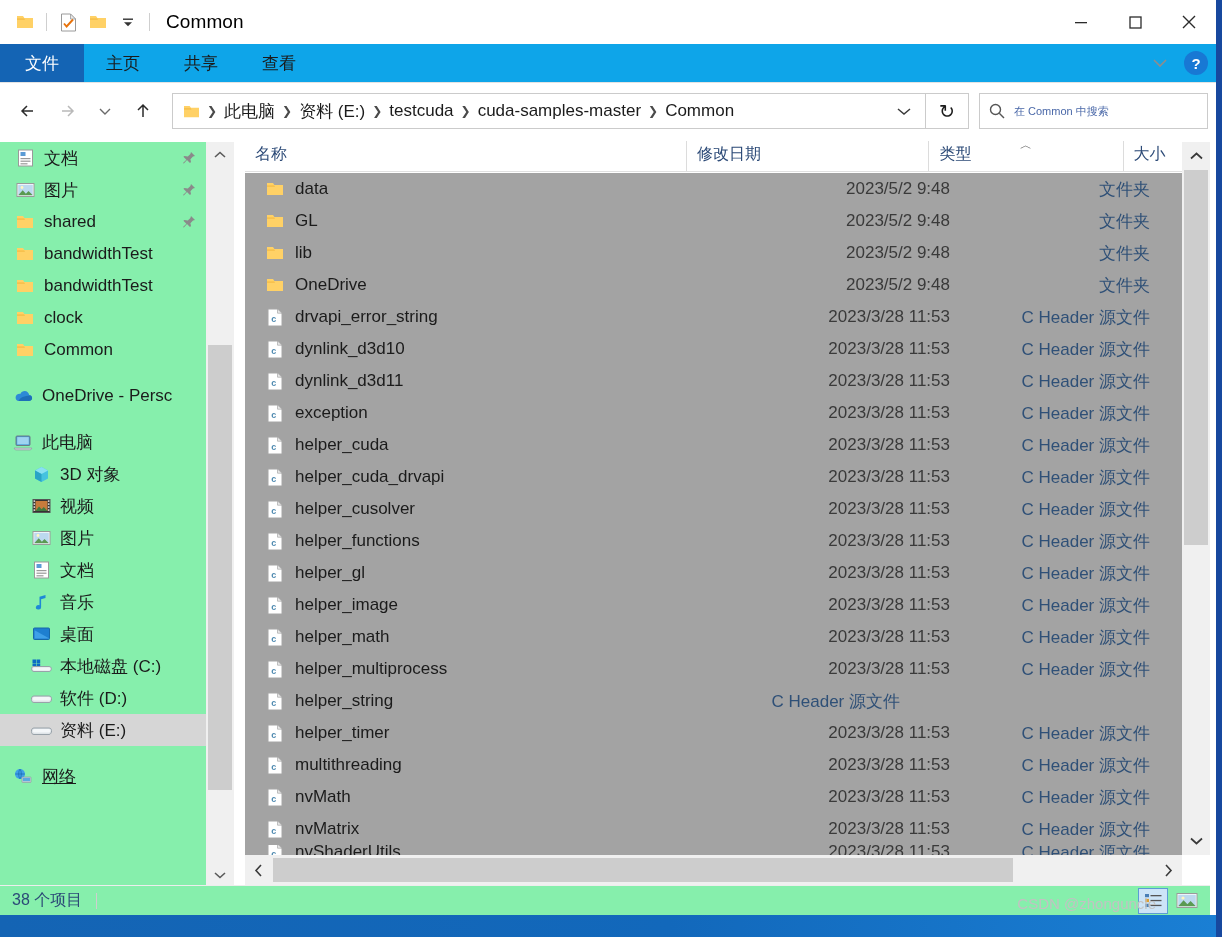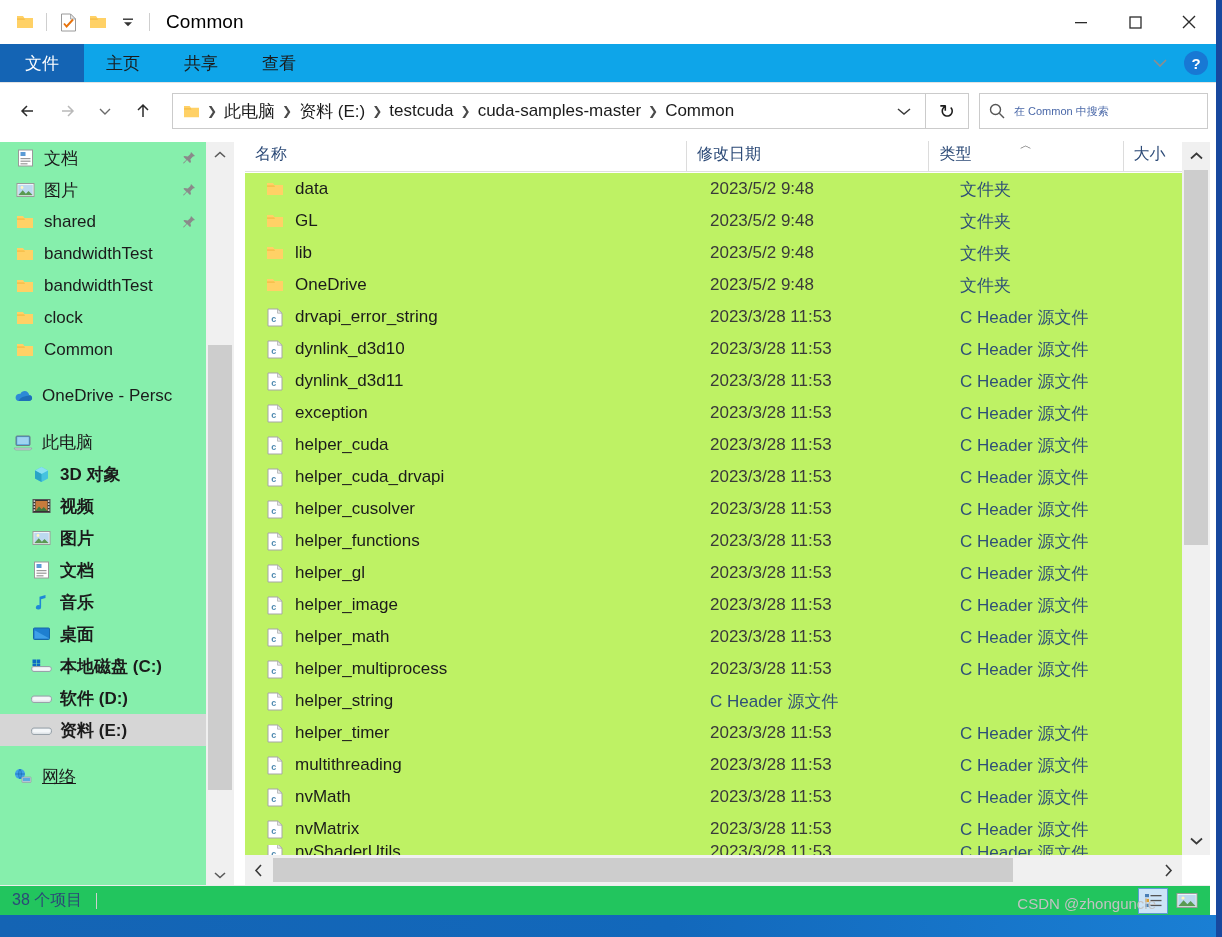--- a/index.html
+++ b/index.html
@@ -155,42 +155,43 @@
   }
   .sb-item.sel { background: #d6d6d6; }
   .sb-ico {
     width: 22px; min-width: 22px; height: 20px; margin-right: 8px;
     display: flex; align-items: center; justify-content: center;
   }
   .sb-pin { margin-left: auto; margin-right: 10px; color: #7a7a7a; display:flex; }
   .sb-gap { height: 14px; }
   .sb-label { overflow: hidden; }
   .ind1 { padding-left: 14px; }
-  .ind2 { padding-left: 30px; font-weight: bold; }
+  .ind2 { padding-left: 30px; }
 
   
   .sb-scroll {
     position: absolute; top: 142px; left: 206px; width: 28px; bottom: 49px;
     background: #f0f0f0;
     display: flex; flex-direction: column; align-items: center;
   }
   .sb-arrow {
     height: 26px; width: 28px; display: flex; align-items: center; justify-content: center;
     color: #5a5a5a; font-size: 13px;
   }
   .sb-thumb {
     position: absolute; left: 2px; width: 24px;
     background: #cdcdcd;
   }
 
   
   .filelist {
     position: absolute; top: 173px; left: 245px; right: 34px; bottom: 82px;
-    background: #bef264;
+    background: #a3a3a3;
     overflow: hidden;
+    text-align: right;
   }
   .row {
     height: 32px; display: flex; align-items: center;
     font-size: 17px; color: #1b1b1b;
   }
   .cell-name { width: 455px; display: flex; align-items: center; gap: 10px; padding-left: 20px; }
   .cell-date { width: 250px; color: #3a3a3a; padding-left: 10px; }
   .cell-type { width: 200px; color: #2f5077; padding-left: 10px; }
   .ico-wrap { width: 20px; min-width: 20px; height: 22px; display: flex; align-items: center; justify-content: center; }
 
@@ -215,21 +216,21 @@
     background: #f0f0f0;
     display: flex; align-items: center;
   }
   .h-arrow { width: 28px; height: 30px; display:flex; align-items:center; justify-content:center; color:#4a4a4a; font-size: 15px; }
   .h-track { flex: 1; height: 30px; position: relative; }
   .h-thumb { position: absolute; top: 3px; left: 0; height: 24px; background: #cdcdcd; }
 
   
   .statusbar {
     position: absolute; left: 0; right: 6px; bottom: 22px; height: 30px;
-    background: #22c55e;
+    background: #86efac;
     display: flex; align-items: center;
     border-top: 1px solid #ededed;
   }
   .status-text { font-size: 16px; color: #2c4a77; padding-left: 12px; }
   .status-div { width: 1px; height: 16px; background: #cfcfcf; margin-left: 14px; }
   .view-btns { margin-left: auto; display: flex; align-items: center; gap: 4px; padding-right: 8px; }
   .view-btn { width: 30px; height: 26px; display: flex; align-items: center; justify-content: center; }
   .view-btn.active { background: #cce4f7; border: 1px solid #5b9bd5; }
 
   .watermark {

